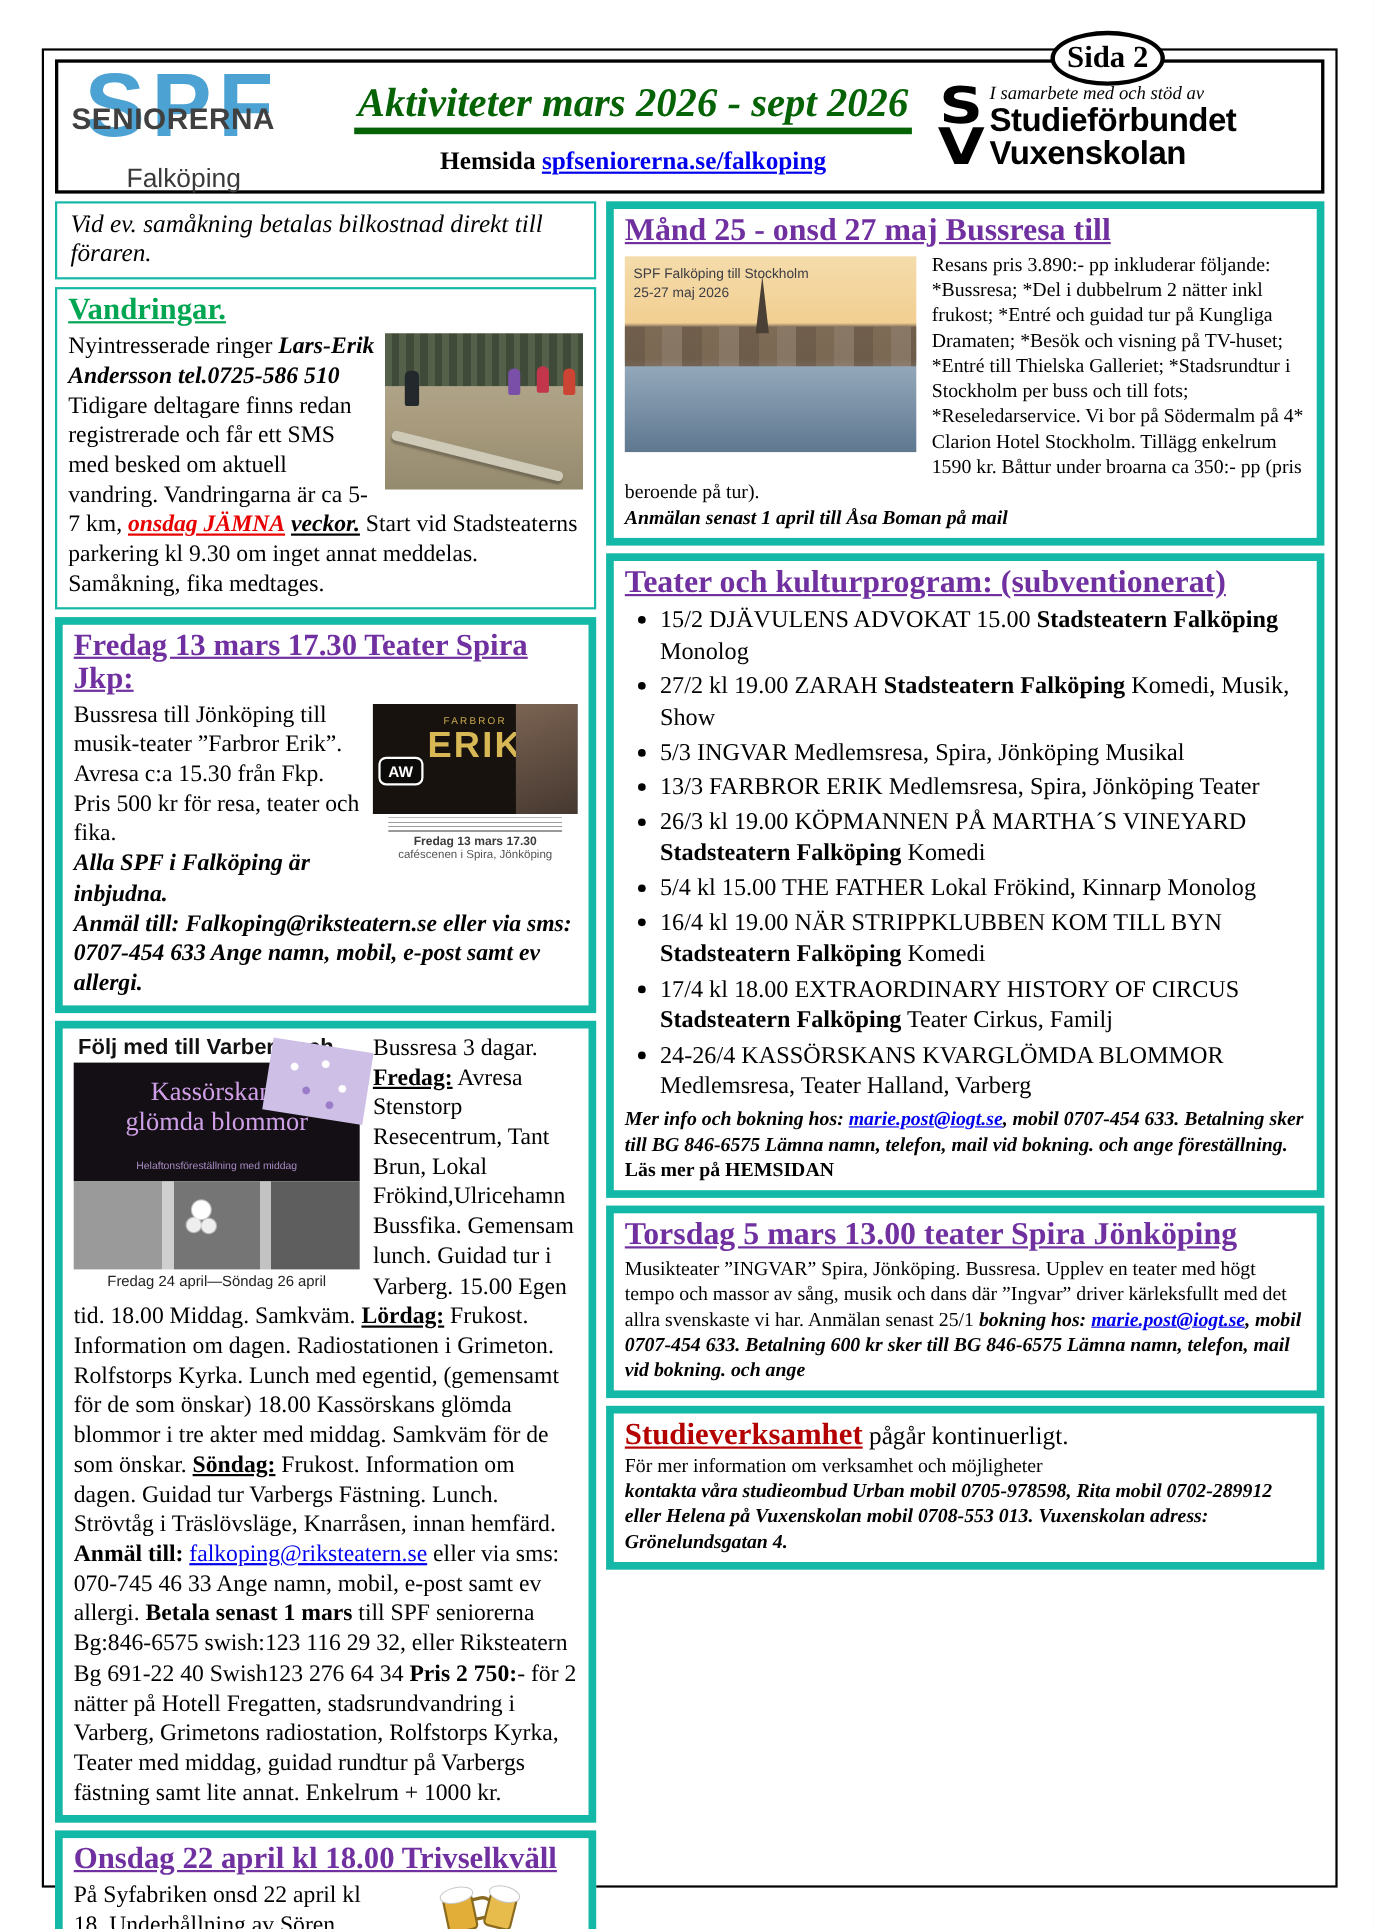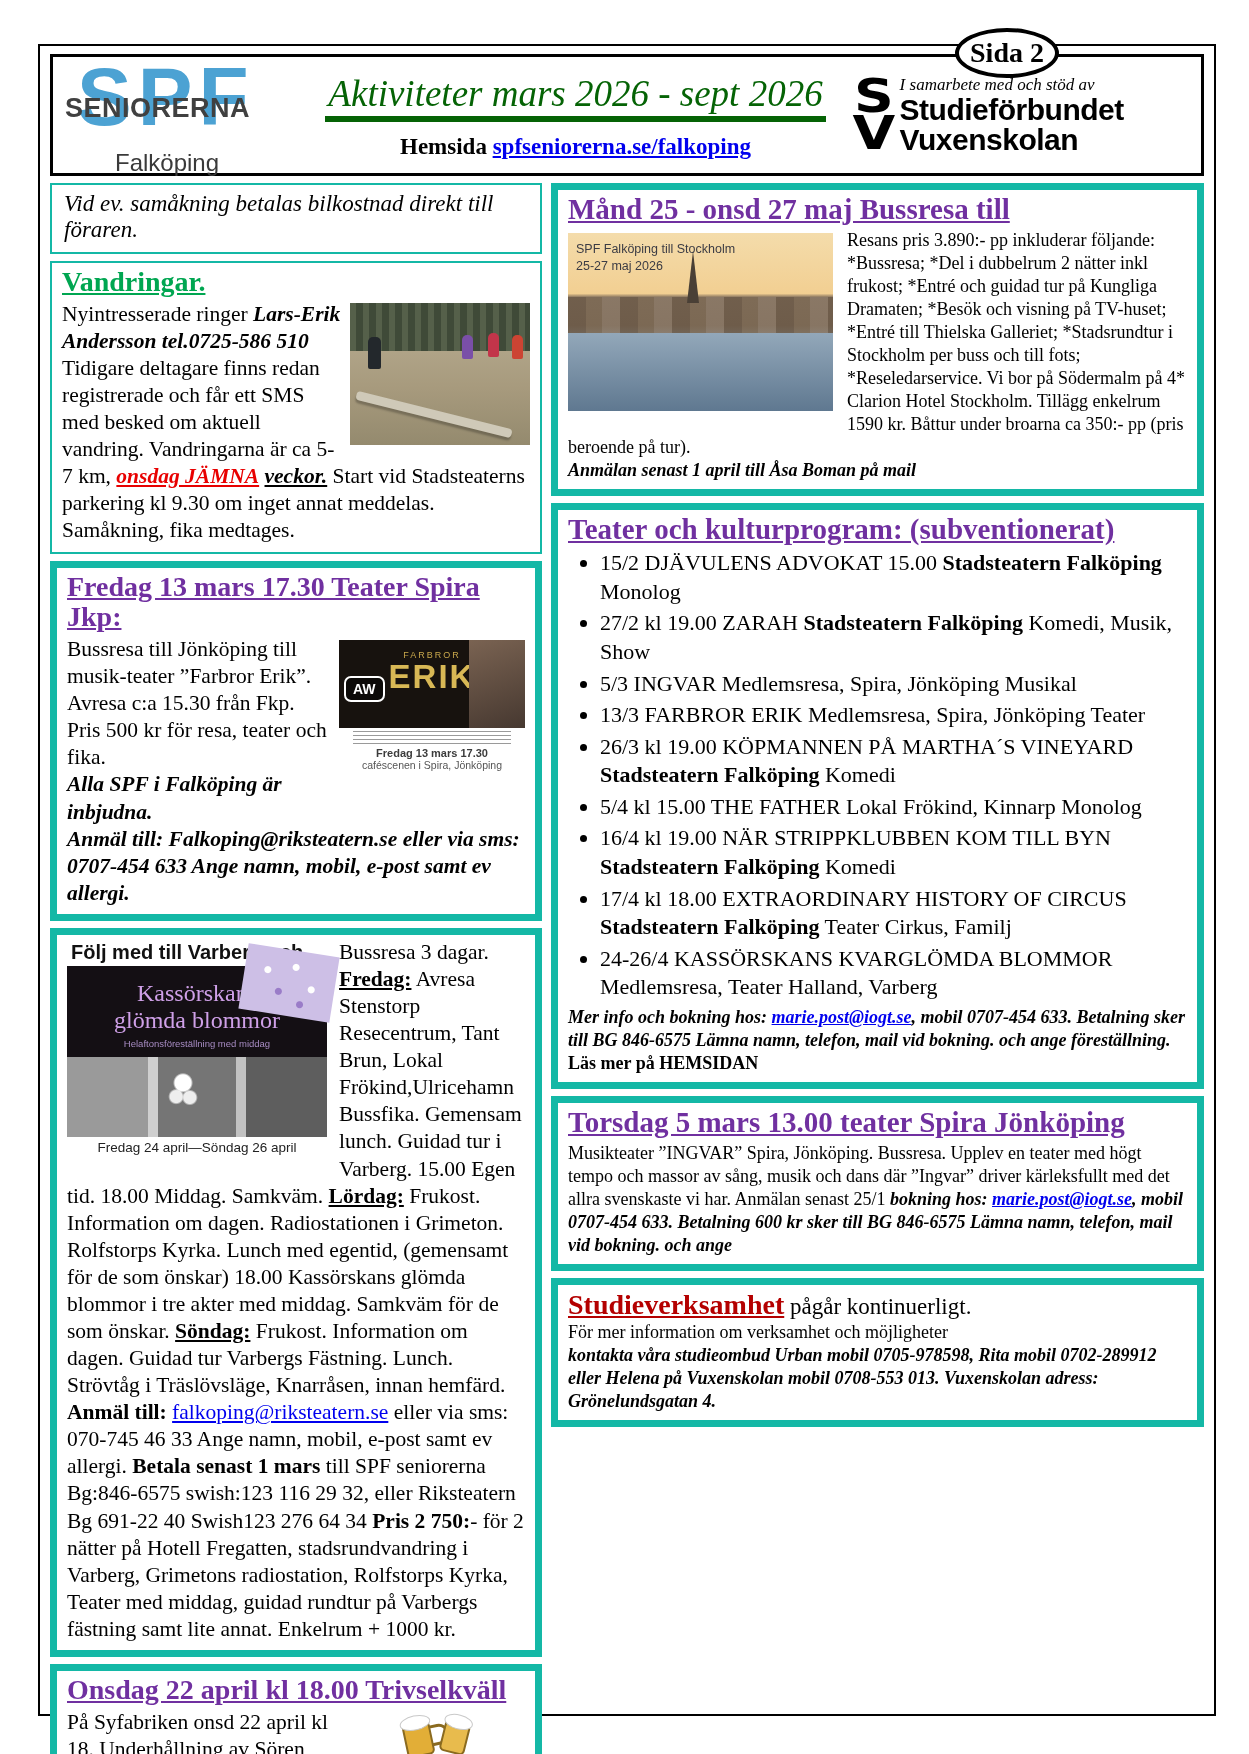--- a/index.html
+++ b/index.html
@@ -14,21 +14,21 @@
   
   .hdr{border:3px solid #000;display:flex;align-items:center;padding:4px 10px;height:122px}
   .logo{width:232px;position:relative;height:112px;flex:none}
   .spf-big{font-family:"Liberation Sans",sans-serif;font-weight:bold;font-size:82px;
            color:#3d9bd0;letter-spacing:6px;line-height:.92;margin-left:14px;opacity:.92}
   .spf-sen{position:absolute;left:2px;top:34px;font-family:"Liberation Sans",sans-serif;
            font-weight:bold;font-size:27px;color:#404040;letter-spacing:.5px}
   .spf-falk{position:absolute;left:52px;bottom:-6px;font-family:"Liberation Sans",sans-serif;
             font-size:24px;color:#3a3a3a}
   .hdr-center{flex:1;text-align:center;padding-top:2px}
-  .title{display:inline-block;color:#056305;font-size:37px;font-weight:normal;font-style:italic;
+  .title{display:inline-block;color:#056305;font-size:37px;font-weight:bold;font-style:italic;
          border-bottom:6px solid #056305;padding:0 3px 1px;white-space:nowrap}
   .hemsida{margin-top:12px;font-size:23px;font-weight:bold}
   .hemsida a{color:#0000ee;text-decoration:underline}
   .svb{width:335px;flex:none;display:flex;align-items:center;gap:8px}
   .sv-icon{color:#000;text-align:center;flex:none}
   .sv-s,.sv-v{font-family:"DejaVu Sans",sans-serif;font-weight:900;font-size:46px;line-height:.8;
               transform:scaleX(1.2);letter-spacing:0}
   .sv-text .tag{font-style:italic;font-size:17px;white-space:nowrap}
   .sv-text .l{font-family:"Liberation Sans",sans-serif;font-weight:bold;font-size:30px;line-height:1.0;letter-spacing:-.5px}
   
@@ -52,40 +52,40 @@
   .studie-rest{font-size:23px}
   
   .ph-vandring{float:right;width:180px;height:142px;margin:2px 0 4px 8px;position:relative;
     background:linear-gradient(180deg,#8a9480 0%,#77816b 30%,#b0a488 32%,#a79a7d 60%,#948a6e 100%);overflow:hidden}
   .ph-vandring .trees{position:absolute;top:0;left:0;right:0;height:34%;
     background:repeating-linear-gradient(90deg,#55604a 0 6px,#3f4a38 6px 13px)}
   .pp{position:absolute;width:11px;height:24px;border-radius:5px 5px 2px 2px}
   .log{position:absolute;bottom:26px;left:4px;width:160px;height:9px;background:#cfc9b8;
        transform:rotate(14deg);border-radius:4px;box-shadow:0 3px 2px rgba(0,0,0,.25)}
   .erik{float:right;width:186px;margin:4px 0 2px 8px;text-align:center}
-  .erik .art{background:#17120e;height:88px;position:relative;overflow:hidden}
+  .erik .art{background:#17120e;height:100px;position:relative;overflow:hidden}
   .erik .face{position:absolute;right:0;top:0;width:56px;height:100%;
               background:linear-gradient(160deg,#7a6352,#463830)}
   .erik .aw{position:absolute;left:5px;bottom:26px;border:2px solid #fff;border-radius:7px;
             color:#fff;font-family:"Liberation Sans",sans-serif;font-weight:bold;font-size:14px;
             padding:3px 7px;background:#0c0a08}
   .erik .small{color:#c9a84c;font-size:9px;letter-spacing:2px;padding-top:10px;
                font-family:"Liberation Sans",sans-serif}
   .erik .big{color:#d8b855;font-size:33px;font-weight:bold;font-family:"Liberation Sans",sans-serif;
              letter-spacing:2px;line-height:1}
   .erik .micro{height:14px;margin:3px 14px 0;
     background:repeating-linear-gradient(180deg,#9a9a9a 0 1px,transparent 1px 4px)}
   .erik .cap1{font-family:"Liberation Sans",sans-serif;font-size:11px;font-weight:bold;color:#3c3c3c;margin-top:2px}
   .erik .cap2{font-family:"Liberation Sans",sans-serif;font-size:10.5px;color:#555}
   .kgb{float:left;width:260px;margin:2px 12px 2px 0;text-align:center}
   .kgb .topline{font-family:"Liberation Sans",sans-serif;font-weight:bold;font-size:20px;
                 color:#111;text-align:left;padding-left:4px}
   .kgb .art{background:#140f14;position:relative;padding:14px 6px 8px;margin-top:2px}
   .kgb .t{color:#cfa0e8;font-size:24px;line-height:1.12}
-  .kgb .sub{color:#a88cc4;font-size:9.5px;margin-top:4px;font-family:"Liberation Sans",sans-serif}
+  .kgb .sub{color:#a88cc4;font-size:9.5px;margin-top:21px;font-family:"Liberation Sans",sans-serif}
   .kgb .flower{position:absolute;top:-16px;right:-8px;width:92px;height:66px;background:#cdbfe6;
     transform:rotate(9deg);
     background-image:radial-gradient(circle at 25% 35%,#fff 3px,rgba(255,255,255,0) 4px),
       radial-gradient(circle at 55% 25%,#fff 3px,rgba(255,255,255,0) 4px),
       radial-gradient(circle at 75% 55%,#fff 3px,rgba(255,255,255,0) 4px),
       radial-gradient(circle at 40% 65%,#9a7cc8 3px,rgba(255,255,255,0) 4px),
       radial-gradient(circle at 65% 80%,#9a7cc8 3px,rgba(255,255,255,0) 4px)}
   .kgb .strip{height:80px;background:linear-gradient(90deg,#9a9a9a 0 31%,#cfcfcf 31% 35%,#757575 35% 65%,#c2c2c2 65% 69%,#5e5e5e 69% 100%);
               position:relative}
   .kgb .strip:after{content:"";position:absolute;left:38%;top:12px;width:34px;height:46px;

